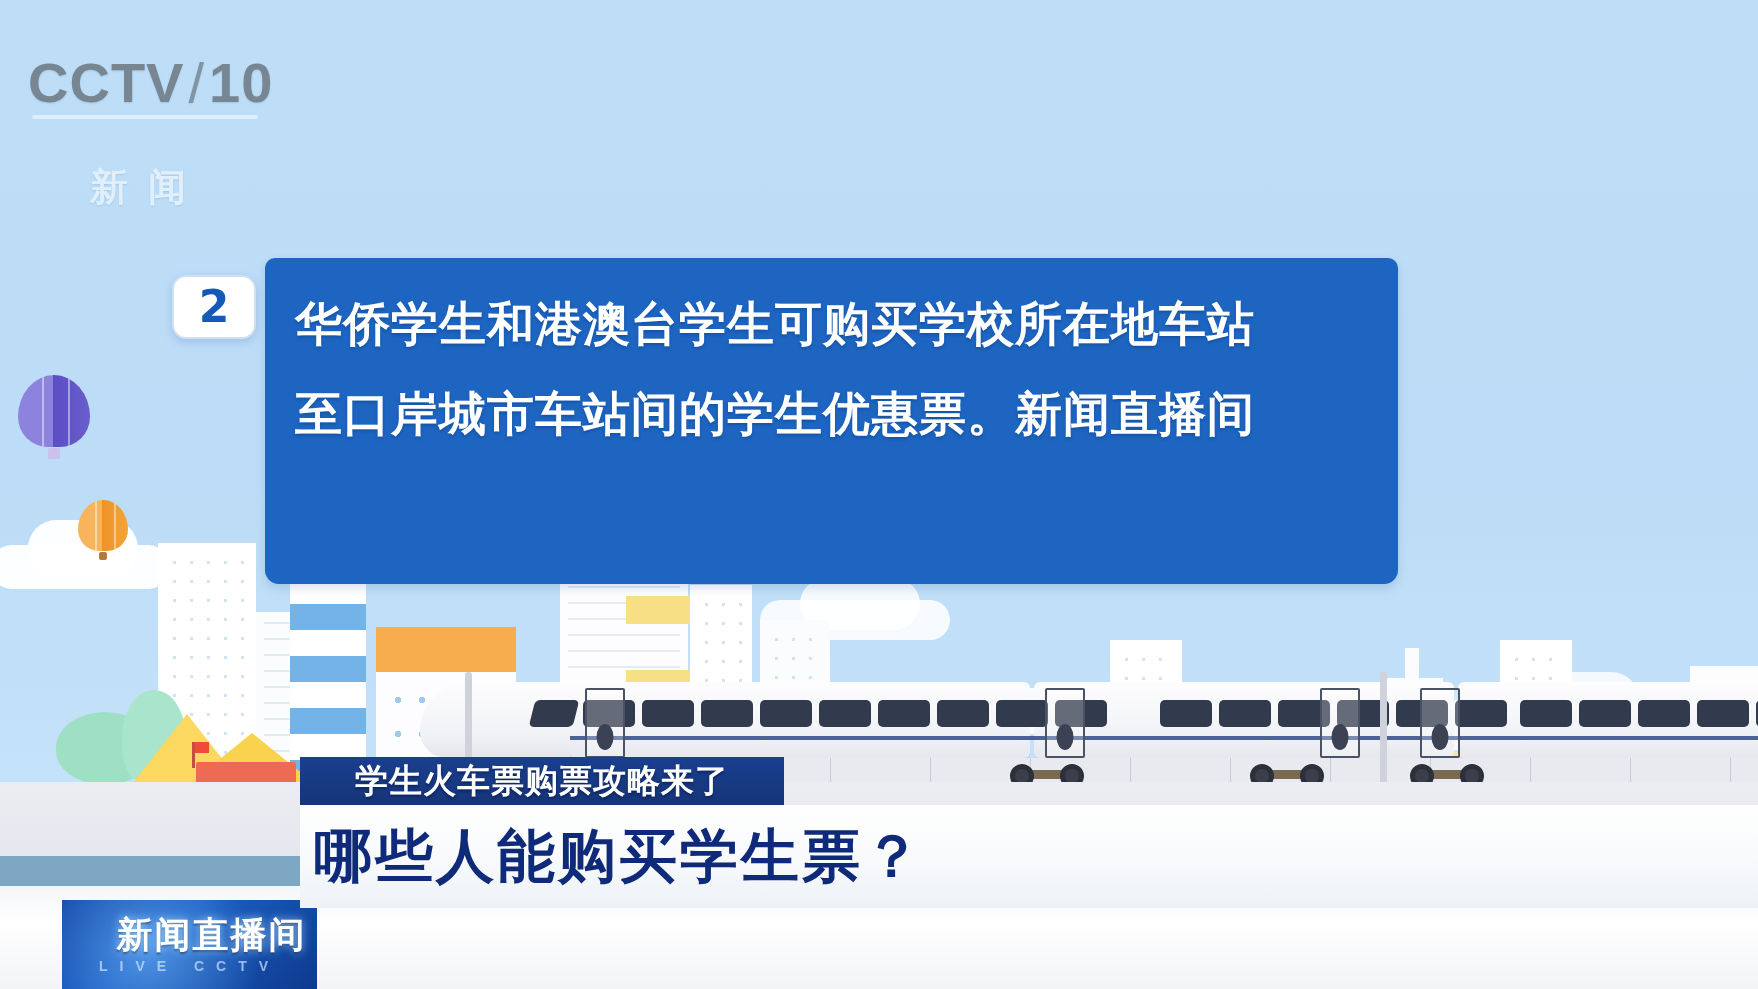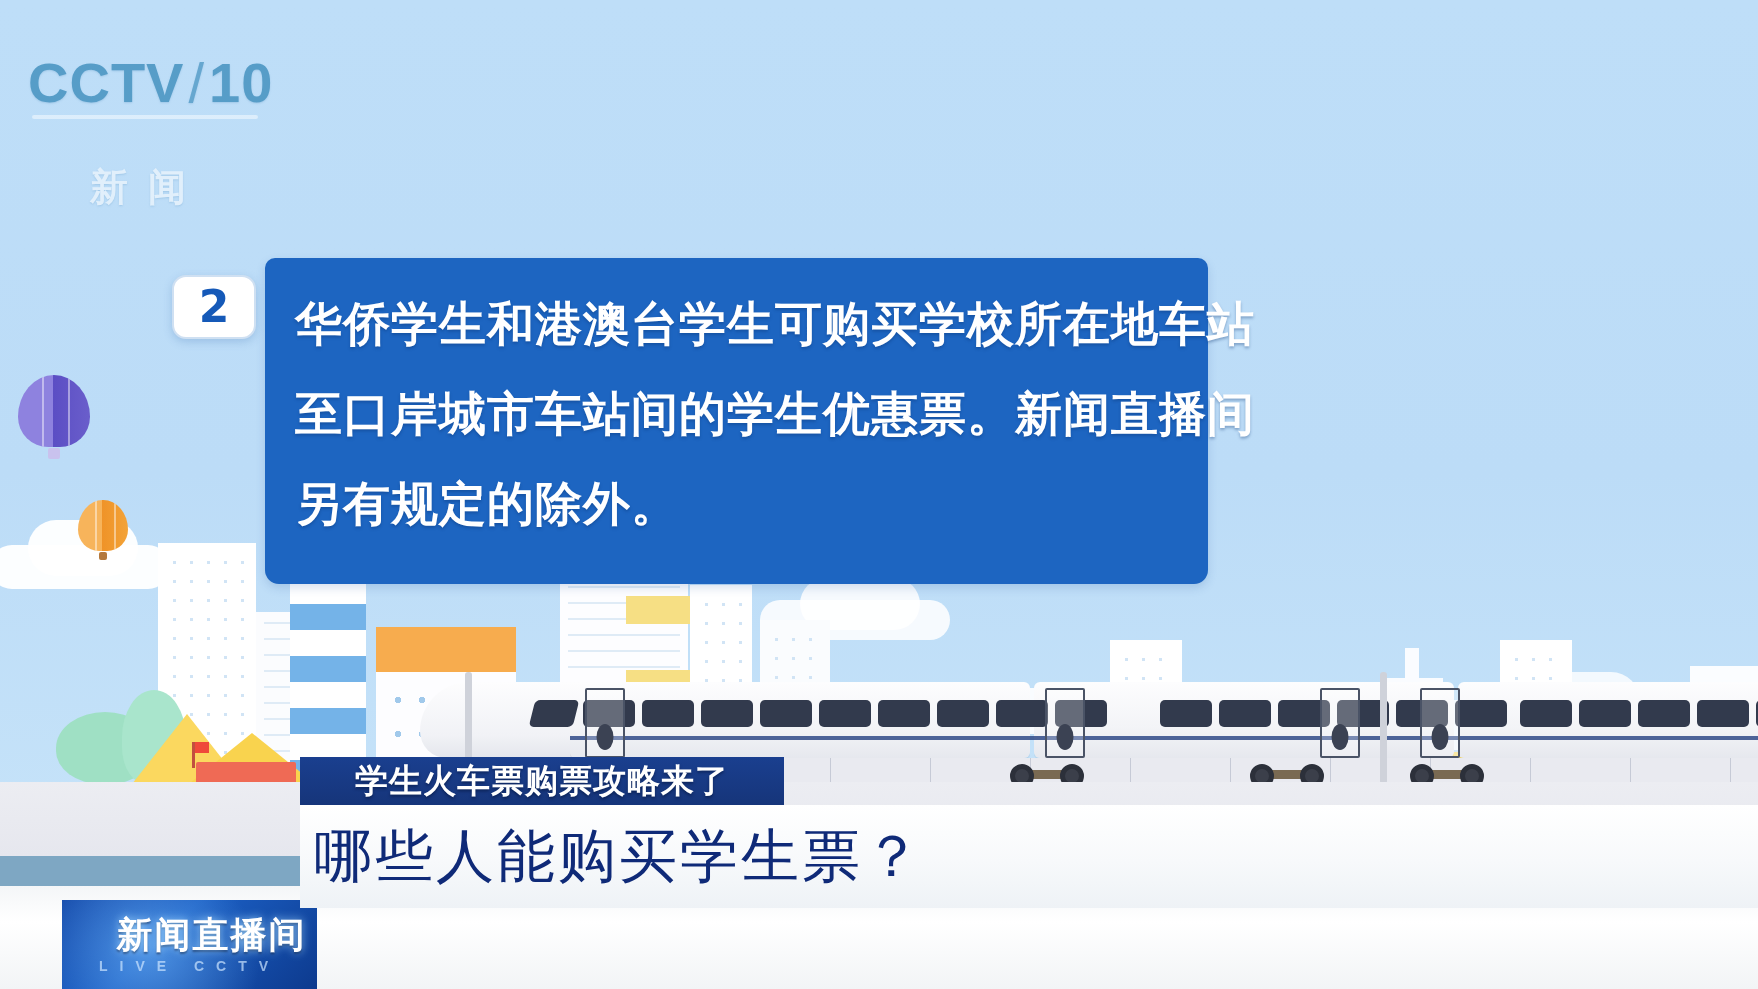--- a/index.html
+++ b/index.html
@@ -10,21 +10,21 @@
   }
   .stage{position:absolute;inset:0;overflow:hidden;}
 
   
   .sky{position:absolute;left:0;top:0;width:1758px;height:860px;
        background:linear-gradient(180deg,#bedef8 0%,#bcdcf7 55%,#c6e3f9 100%);}
 
   
   .watermark{position:absolute;left:28px;top:55px;width:240px;height:130px;
              opacity:.55;pointer-events:none;}
-  .wm-top{font-size:56px;font-weight:700;letter-spacing:1px;color:#0369a1;
+  .wm-top{font-size:56px;font-weight:700;letter-spacing:1px;color:#404040;
           text-shadow:0 1px 2px rgba(120,170,210,.8);line-height:1;
           display:flex;align-items:center;gap:4px;}
   .wm-slash{font-weight:400;opacity:.85;}
   .wm-rule{width:226px;height:4px;background:rgba(255,255,255,.85);
            border-radius:2px;margin:4px 0 6px 4px;}
   .wm-bottom{font-size:38px;font-weight:700;color:#fff;letter-spacing:20px;
              text-align:center;text-shadow:0 1px 2px rgba(120,170,210,.75);margin-top:43px;}
 
   
   .cloud{position:absolute;background:#fff;border-radius:999px;opacity:.95;}
@@ -81,23 +81,23 @@
   .lowerwhite{position:absolute;left:0;top:886px;width:1758px;height:103px;
               background:linear-gradient(180deg,#f4f6f8 0%,#ffffff 35%,#f2f4f6 100%);}
 
   
   .badge{position:absolute;left:172px;top:275px;width:80px;height:60px;background:#fff;
          border-radius:14px;border:2px solid #cfe0f2;
          box-shadow:0 3px 8px rgba(80,130,190,.30);
          display:flex;align-items:center;justify-content:center;}
   .badge span{font-size:44px;font-weight:700;color:#1559b8;line-height:1;
               font-family:"DejaVu Sans",sans-serif;}
-  .card{position:absolute;left:265px;top:258px;width:943px;height:326px;
+  .card{position:absolute;left:265px;top:258px;width:1117px;height:326px;
         background:#1d65c1;border-radius:10px 10px 14px 14px;
-        box-shadow:0 4px 10px rgba(40,90,160,.18);}
+        box-shadow:0 4px 10px rgba(40,90,160,.18);padding-left:16px;}
   .card .lines-wrap{position:absolute;left:30px;right:26px;top:22px;}
   .card p{margin:0 0 2px 0;color:#ffffff;font-size:47px;line-height:88px;
           font-weight:700;letter-spacing:1px;white-space:nowrap;
           font-family:"DejaVu Sans","Liberation Sans",sans-serif;
           text-shadow:0 2px 3px rgba(10,50,110,.35);}
 
   
   .logobox{position:absolute;left:62px;top:900px;width:255px;height:89px;
            background:linear-gradient(135deg,#1247a8 0%,#1b5fc4 40%,#0d3a8e 100%);
            overflow:hidden;}
@@ -116,21 +116,21 @@
           background:linear-gradient(180deg,#1a3f8f 0%,#16357a 100%);
           display:flex;align-items:center;justify-content:center;}
   .kicker span{color:#fff;font-size:33px;font-weight:700;letter-spacing:1px;
                font-family:"DejaVu Sans",sans-serif;
                text-shadow:0 2px 3px rgba(0,15,50,.5);}
 
   .headline{position:absolute;left:300px;top:805px;width:1458px;height:103px;
             display:flex;align-items:center;}
   .headline .hl-bg{position:absolute;inset:0;
             background:linear-gradient(180deg,#ffffff 0%,#f7f9fb 55%,#eef2f6 100%);}
-  .headline span{position:relative;color:#0f2a78;font-size:58px;font-weight:400;
+  .headline span{position:relative;color:#0f2a78;font-size:58px;font-weight:700;
                  letter-spacing:3px;padding-left:14px;
                  font-family:"DejaVu Sans",sans-serif;}
 </style>
 </head>
 <body>
 
 <div class="stage">
 
   <div class="sky"></div>
 
@@ -324,21 +324,20 @@
   </div>
 
   <div class="badge">
     <span>2</span>
   </div>
 
   <div class="card">
     <div class="lines-wrap">
       <p>华侨学生和港澳台学生可购买学校所在地车站</p>
       <p>至口岸城市车站间的学生优惠票。新闻直播间</p>
-      <p>另有规定的除外。</p>
     </div>
   </div>
 
   <div class="logobox">
     <div class="glow"></div>
     <div class="cn">新闻直播间</div>
     <div class="en">LIVE CCTV</div>
   </div>
 
   <div class="kicker">

